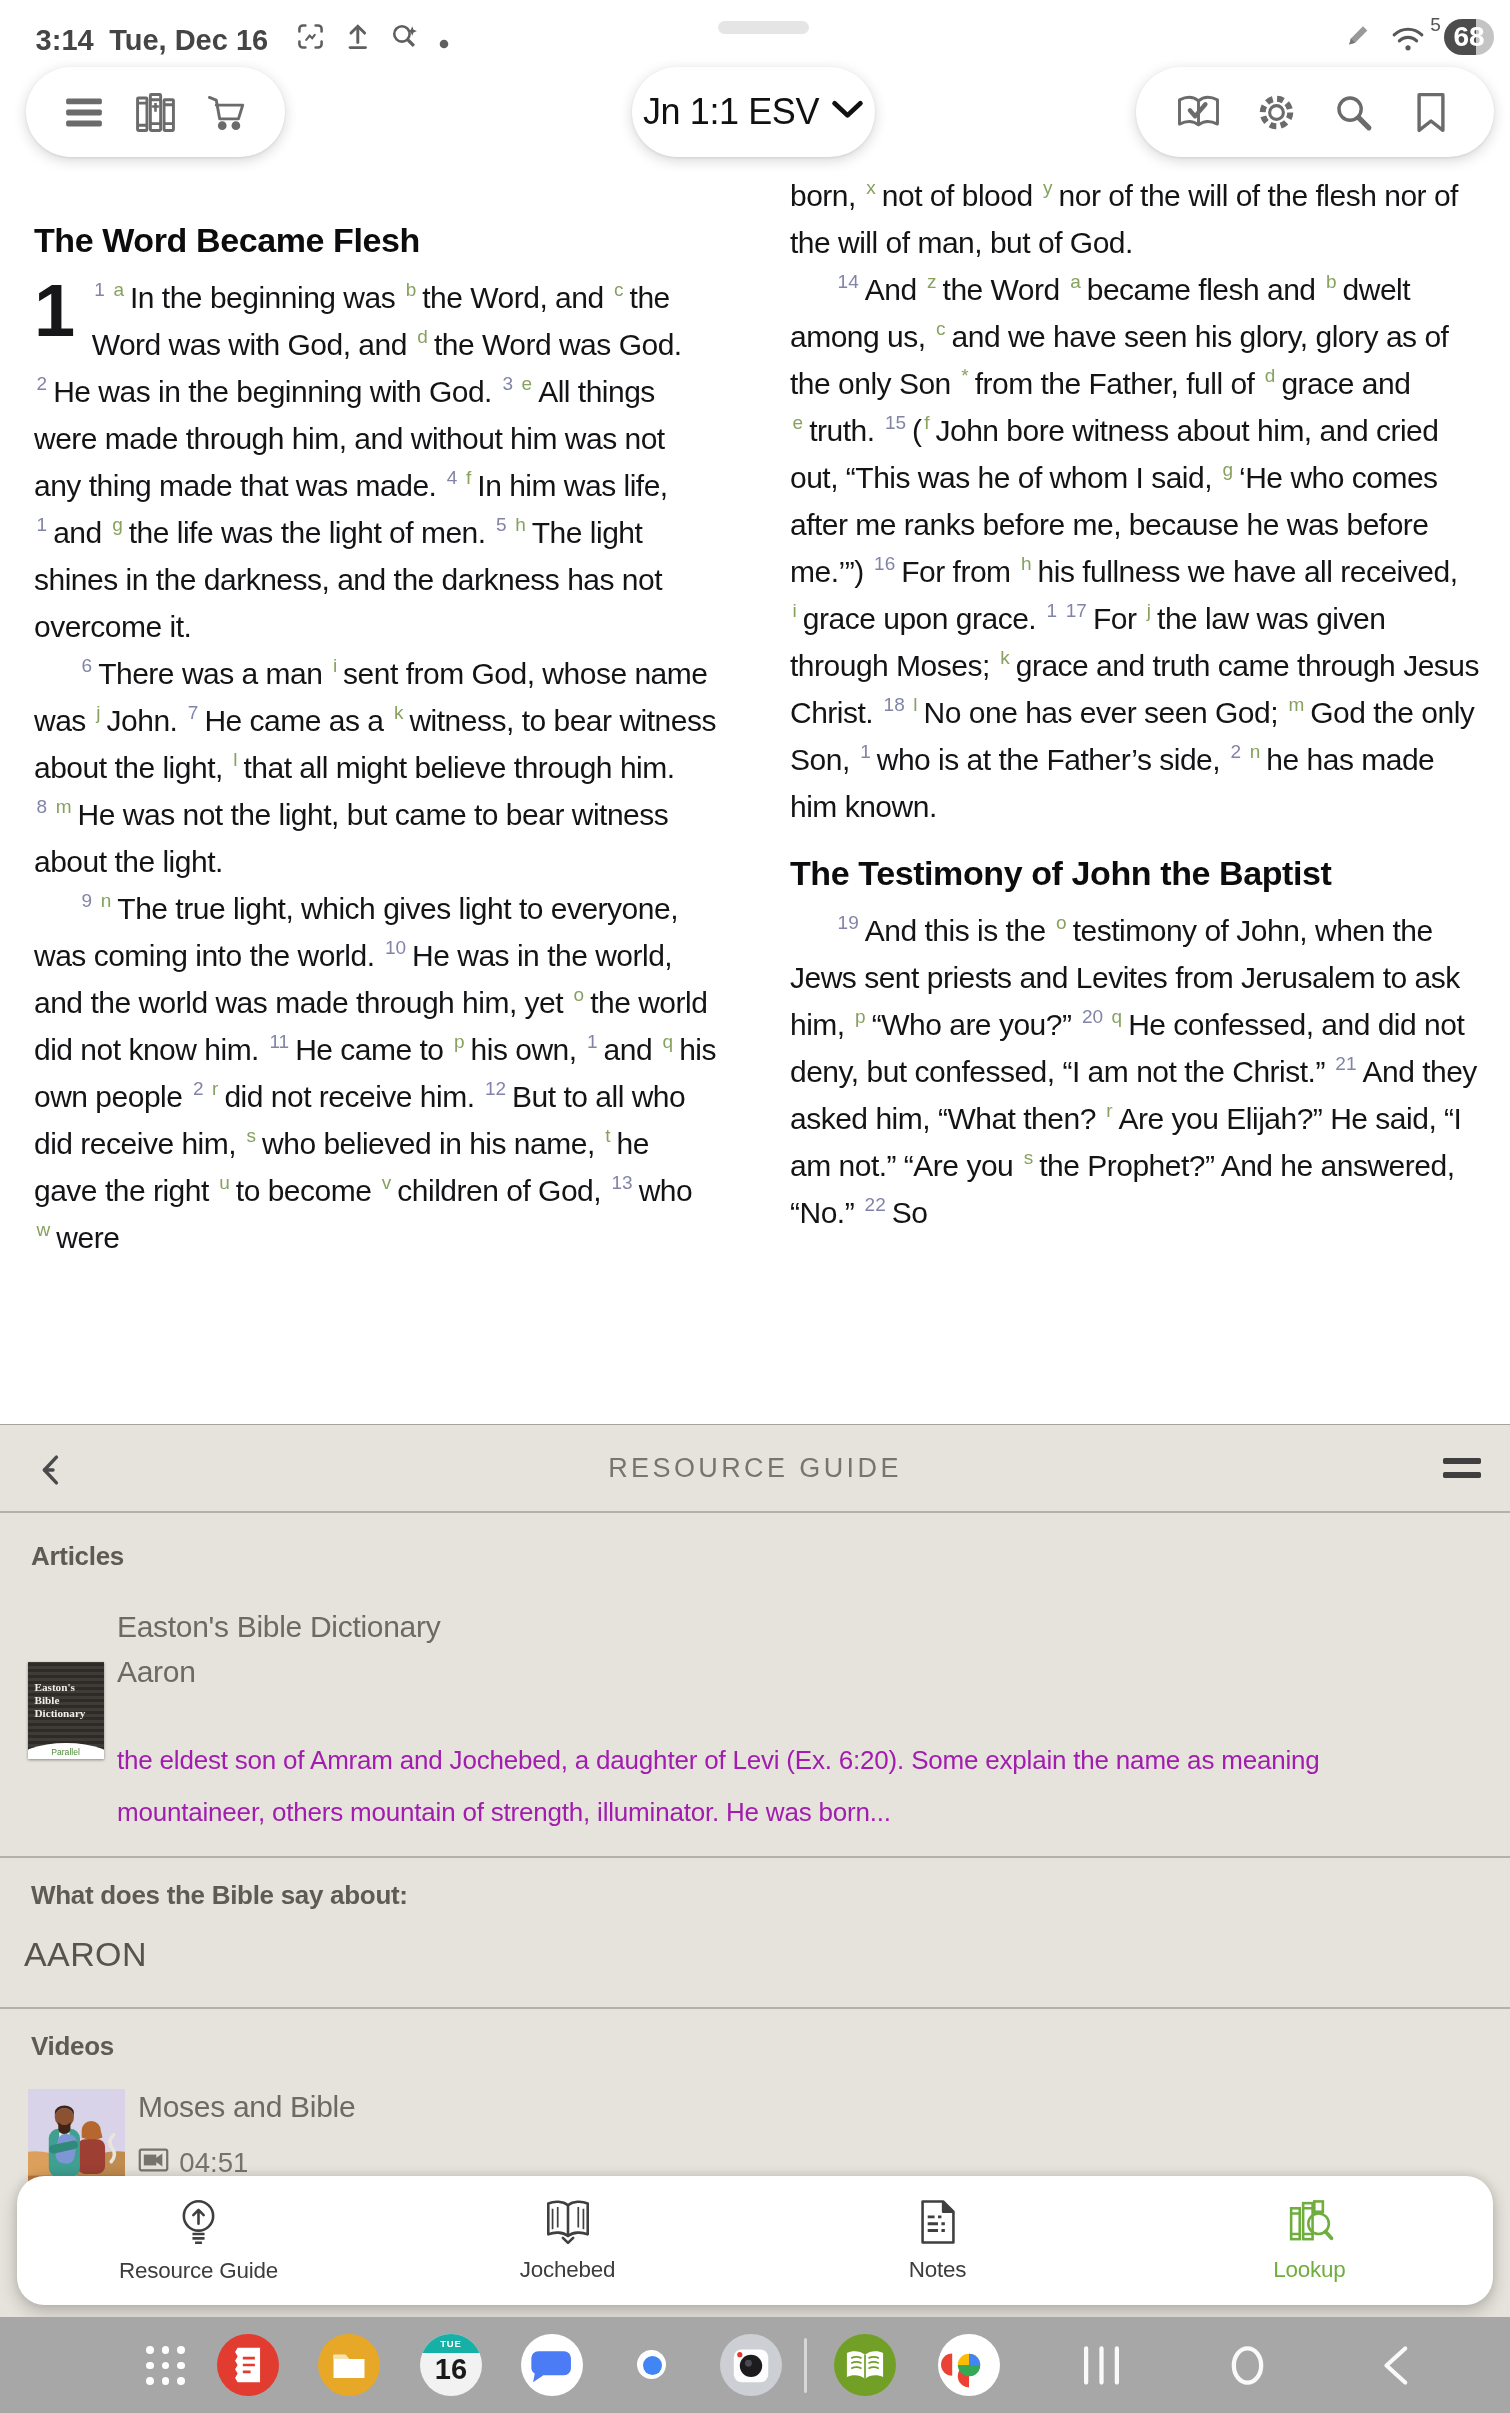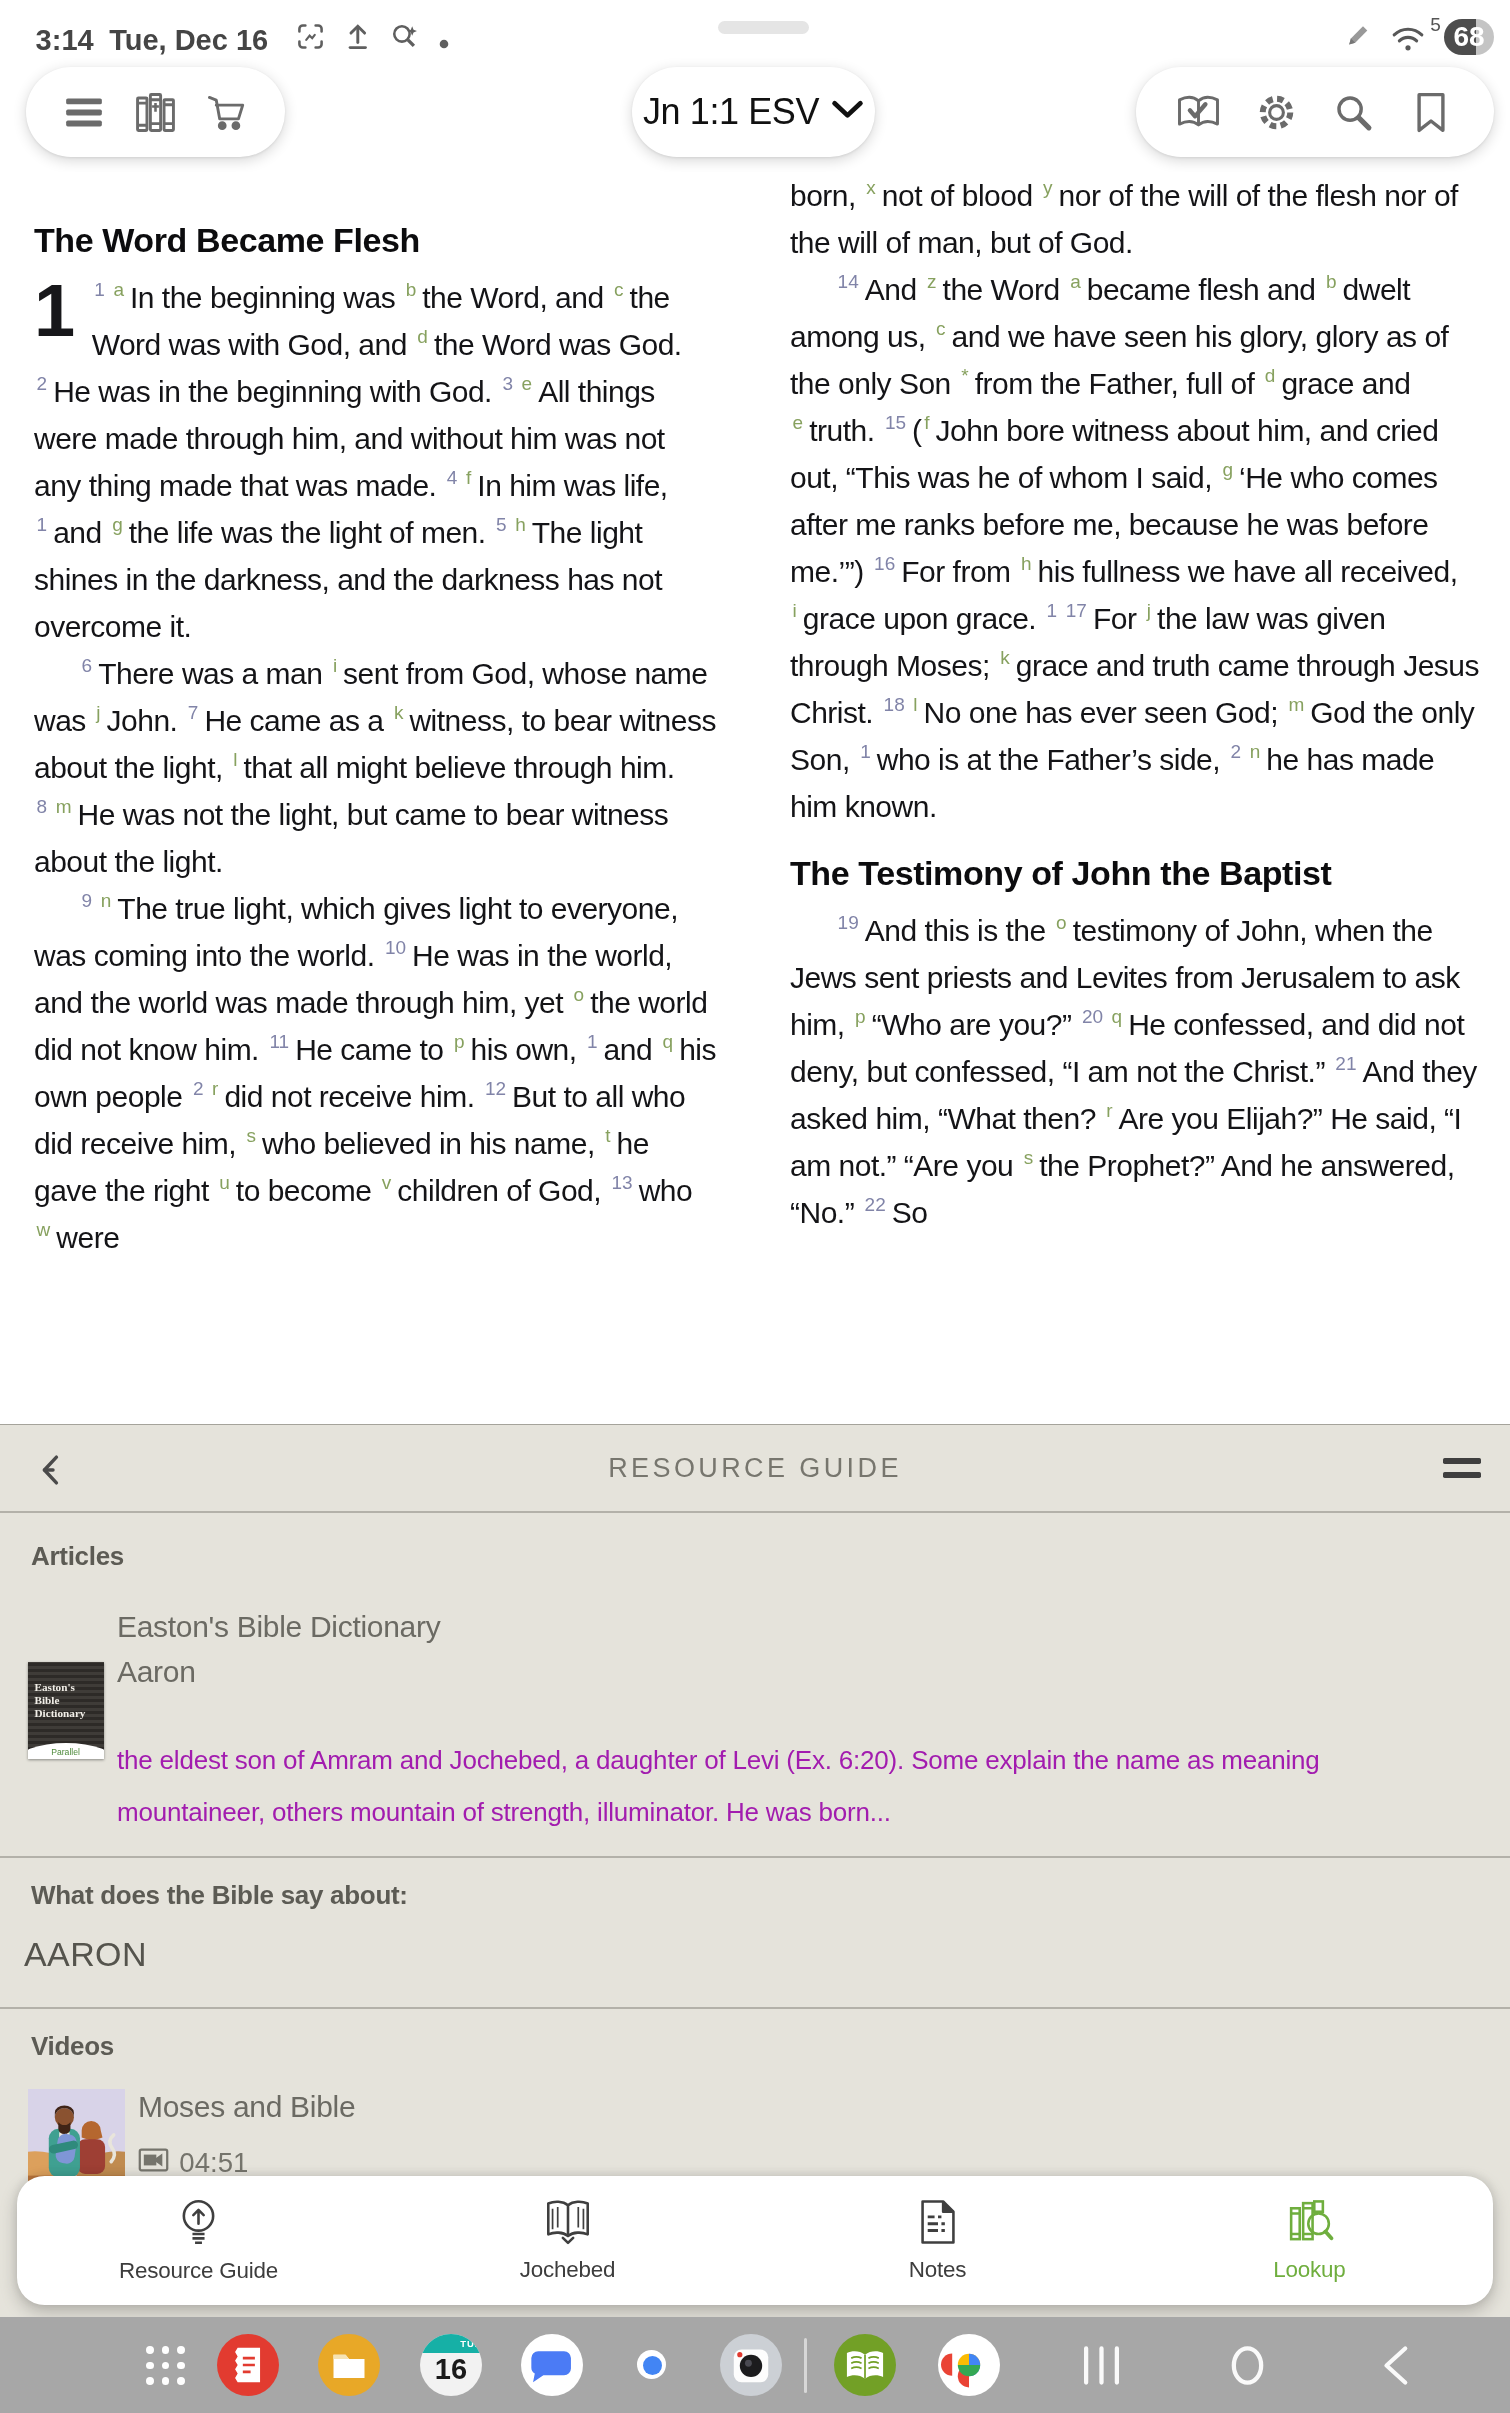--- a/index.html
+++ b/index.html
@@ -68,21 +68,21 @@
   .taskbar{position:absolute;left:0;top:2317px;width:1510px;height:97px;background:#a7a7a7}
   .tb-app{position:absolute;top:2334px;width:62px;height:62px;border-radius:50%;overflow:hidden}
   .tb-divider{position:absolute;top:2338px;width:2.6px;height:55px;background:rgba(255,255,255,.55);border-radius:1.7px}
   .appdrawer{position:absolute;top:2346px;display:grid;grid-template-columns:repeat(3,1fr);gap:7.8px}
   .appdrawer i{width:7.8px;height:7.8px;border-radius:50%;background:#fff;display:block}
   .tb-nav{position:absolute;top:2341px;width:52px;height:48px;display:flex;align-items:center;justify-content:center}
   
   .app-chrome{background:conic-gradient(from 150deg,#ea4335 0 120deg,#fbbc05 120deg 240deg,#34a853 240deg 360deg);position:relative}
   .app-chrome::before{content:"";position:absolute;left:16.4px;top:16.4px;width:29px;height:29px;border-radius:50%;background:#fff}
   .app-chrome::after{content:"";position:absolute;left:21.5px;top:21.5px;width:19px;height:19px;border-radius:50%;background:#4285f4}
-  .cal-band{position:absolute;left:0;top:0;width:100%;height:19px;background:#16b0a6;color:#fff;font-size:9.5px;font-weight:bold;text-align:right;line-height:19px;letter-spacing:0.9px}
+  .cal-band{position:absolute;left:0;top:0;width:100%;height:19px;background:#16b0a6;color:#fff;font-size:9.5px;font-weight:bold;text-align:center;line-height:19px;letter-spacing:0.9px}
   .cal-day{position:absolute;left:0;top:19px;width:100%;text-align:center;font-size:29px;font-weight:bold;color:#1a1a1a}
 </style>
 </head>
 <body>
 
 
 
 
 <div class="statusbar">
   <div class="sb-left">

